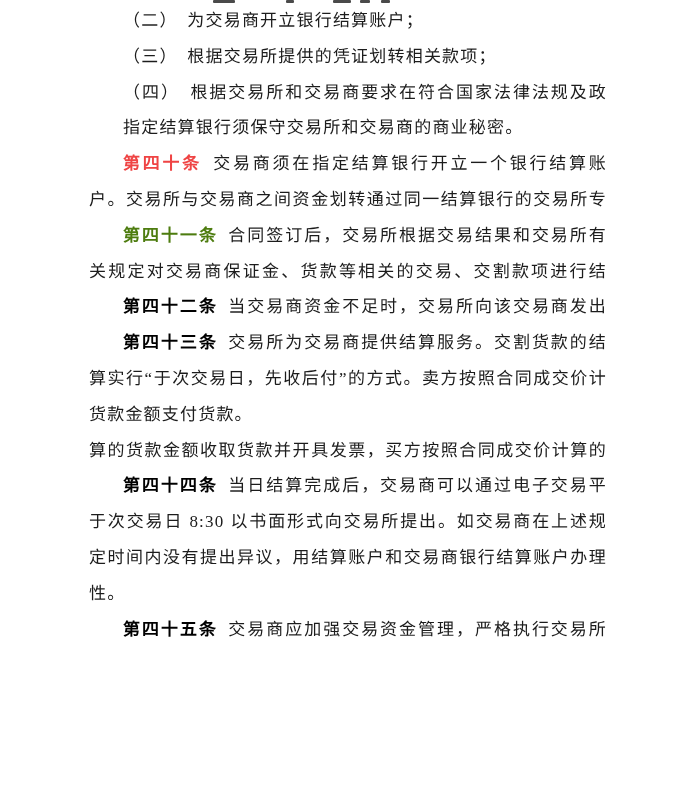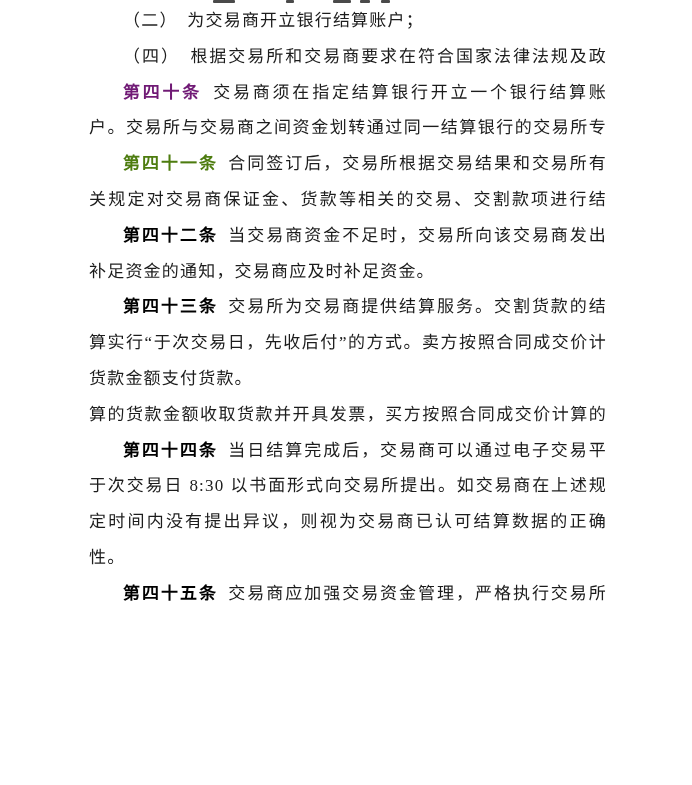--- a/index.html
+++ b/index.html
@@ -67,30 +67,31 @@
 
 <div class="page">
   <div class="remnant r1"></div>
   <div class="remnant r2"></div>
   <div class="remnant r3"></div>
   <div class="remnant r4"></div>
   <div class="remnant r5"></div>
 
   <div class="doc" id="doc" style="color: rgb(28, 28, 28);">
       <div class="line indent"><span class="">（二） 为交易商开立银行结算账户；</span></div>
+      <div class="line indent"><span class="">（三） 根据交易所提供的凭证划转相关款项；</span></div>
       <div class="line stretch indent"><span class="">（四） 根据交易所和交易商要求在符合国家法律法规及政</span></div>
-      <div class="line stretch indent"><span class="bold" style="color: #701a75;">第四十条</span><span class=""> 交易商须在指定结算银行开立一个银行结算账</span></div>
+      <div class="line indent"><span class="">指定结算银行须保守交易所和交易商的商业秘密。</span></div>
+      <div class="line stretch indent"><span class="bold" style="color: #ef4444;">第四十条</span><span class=""> 交易商须在指定结算银行开立一个银行结算账</span></div>
       <div class="line stretch"><span class="">户。交易所与交易商之间资金划转通过同一结算银行的交易所专</span></div>
       <div class="line stretch indent"><span class="bold" style="color: #4d7c0f;">第四十一条</span><span class=""> 合同签订后，交易所根据交易结果和交易所有</span></div>
       <div class="line"><span class="">关规定对交易商保证金、货款等相关的交易、交割款项进行结算。</span></div>
       <div class="line stretch indent"><span class="bold" style="color: rgb(0, 0, 0);">第四十二条</span><span class=""> 当交易商资金不足时，交易所向该交易商发出</span></div>
-      <div class="line"><span class="">补足资金的通知，交易商应及时补足资金。</span></div>
       <div class="line stretch indent"><span class="bold" style="color: rgb(0, 0, 0);">第四十三条</span><span class=""> 交易所为交易商提供结算服务。交割货款的结</span></div>
       <div class="line stretch"><span class="">算实行“于次交易日，先收后付”的方式。卖方按照合同成交价计</span></div>
       <div class="line"><span class="">货款金额支付货款。</span></div>
       <div class="line stretch"><span class="">算的货款金额收取货款并开具发票，买方按照合同成交价计算的</span></div>
       <div class="line stretch indent"><span class="bold" style="color: rgb(0, 0, 0); margin-top: 16px;">第四十四条</span><span class=""> 当日结算完成后，交易商可以通过电子交易平</span></div>
       <div class="line stretch"><span class="">于次交易日 8:30 以书面形式向交易所提出。如交易商在上述规</span></div>
-      <div class="line stretch"><span class="">定时间内没有提出异议，则视为交易商已认可结算数据的正确</span></div>
+      <div class="line stretch"><span class="">定时间内没有提出异议，用结算账户和交易商银行结算账户办理</span></div>
       <div class="line"><span class="">性。</span></div>
       <div class="line stretch indent"><span class="bold" style="color: rgb(0, 0, 0);">第四十五条</span><span class=""> 交易商应加强交易资金管理，严格执行交易所</span></div>
     </div>
 </div>
 
 </body></html>

